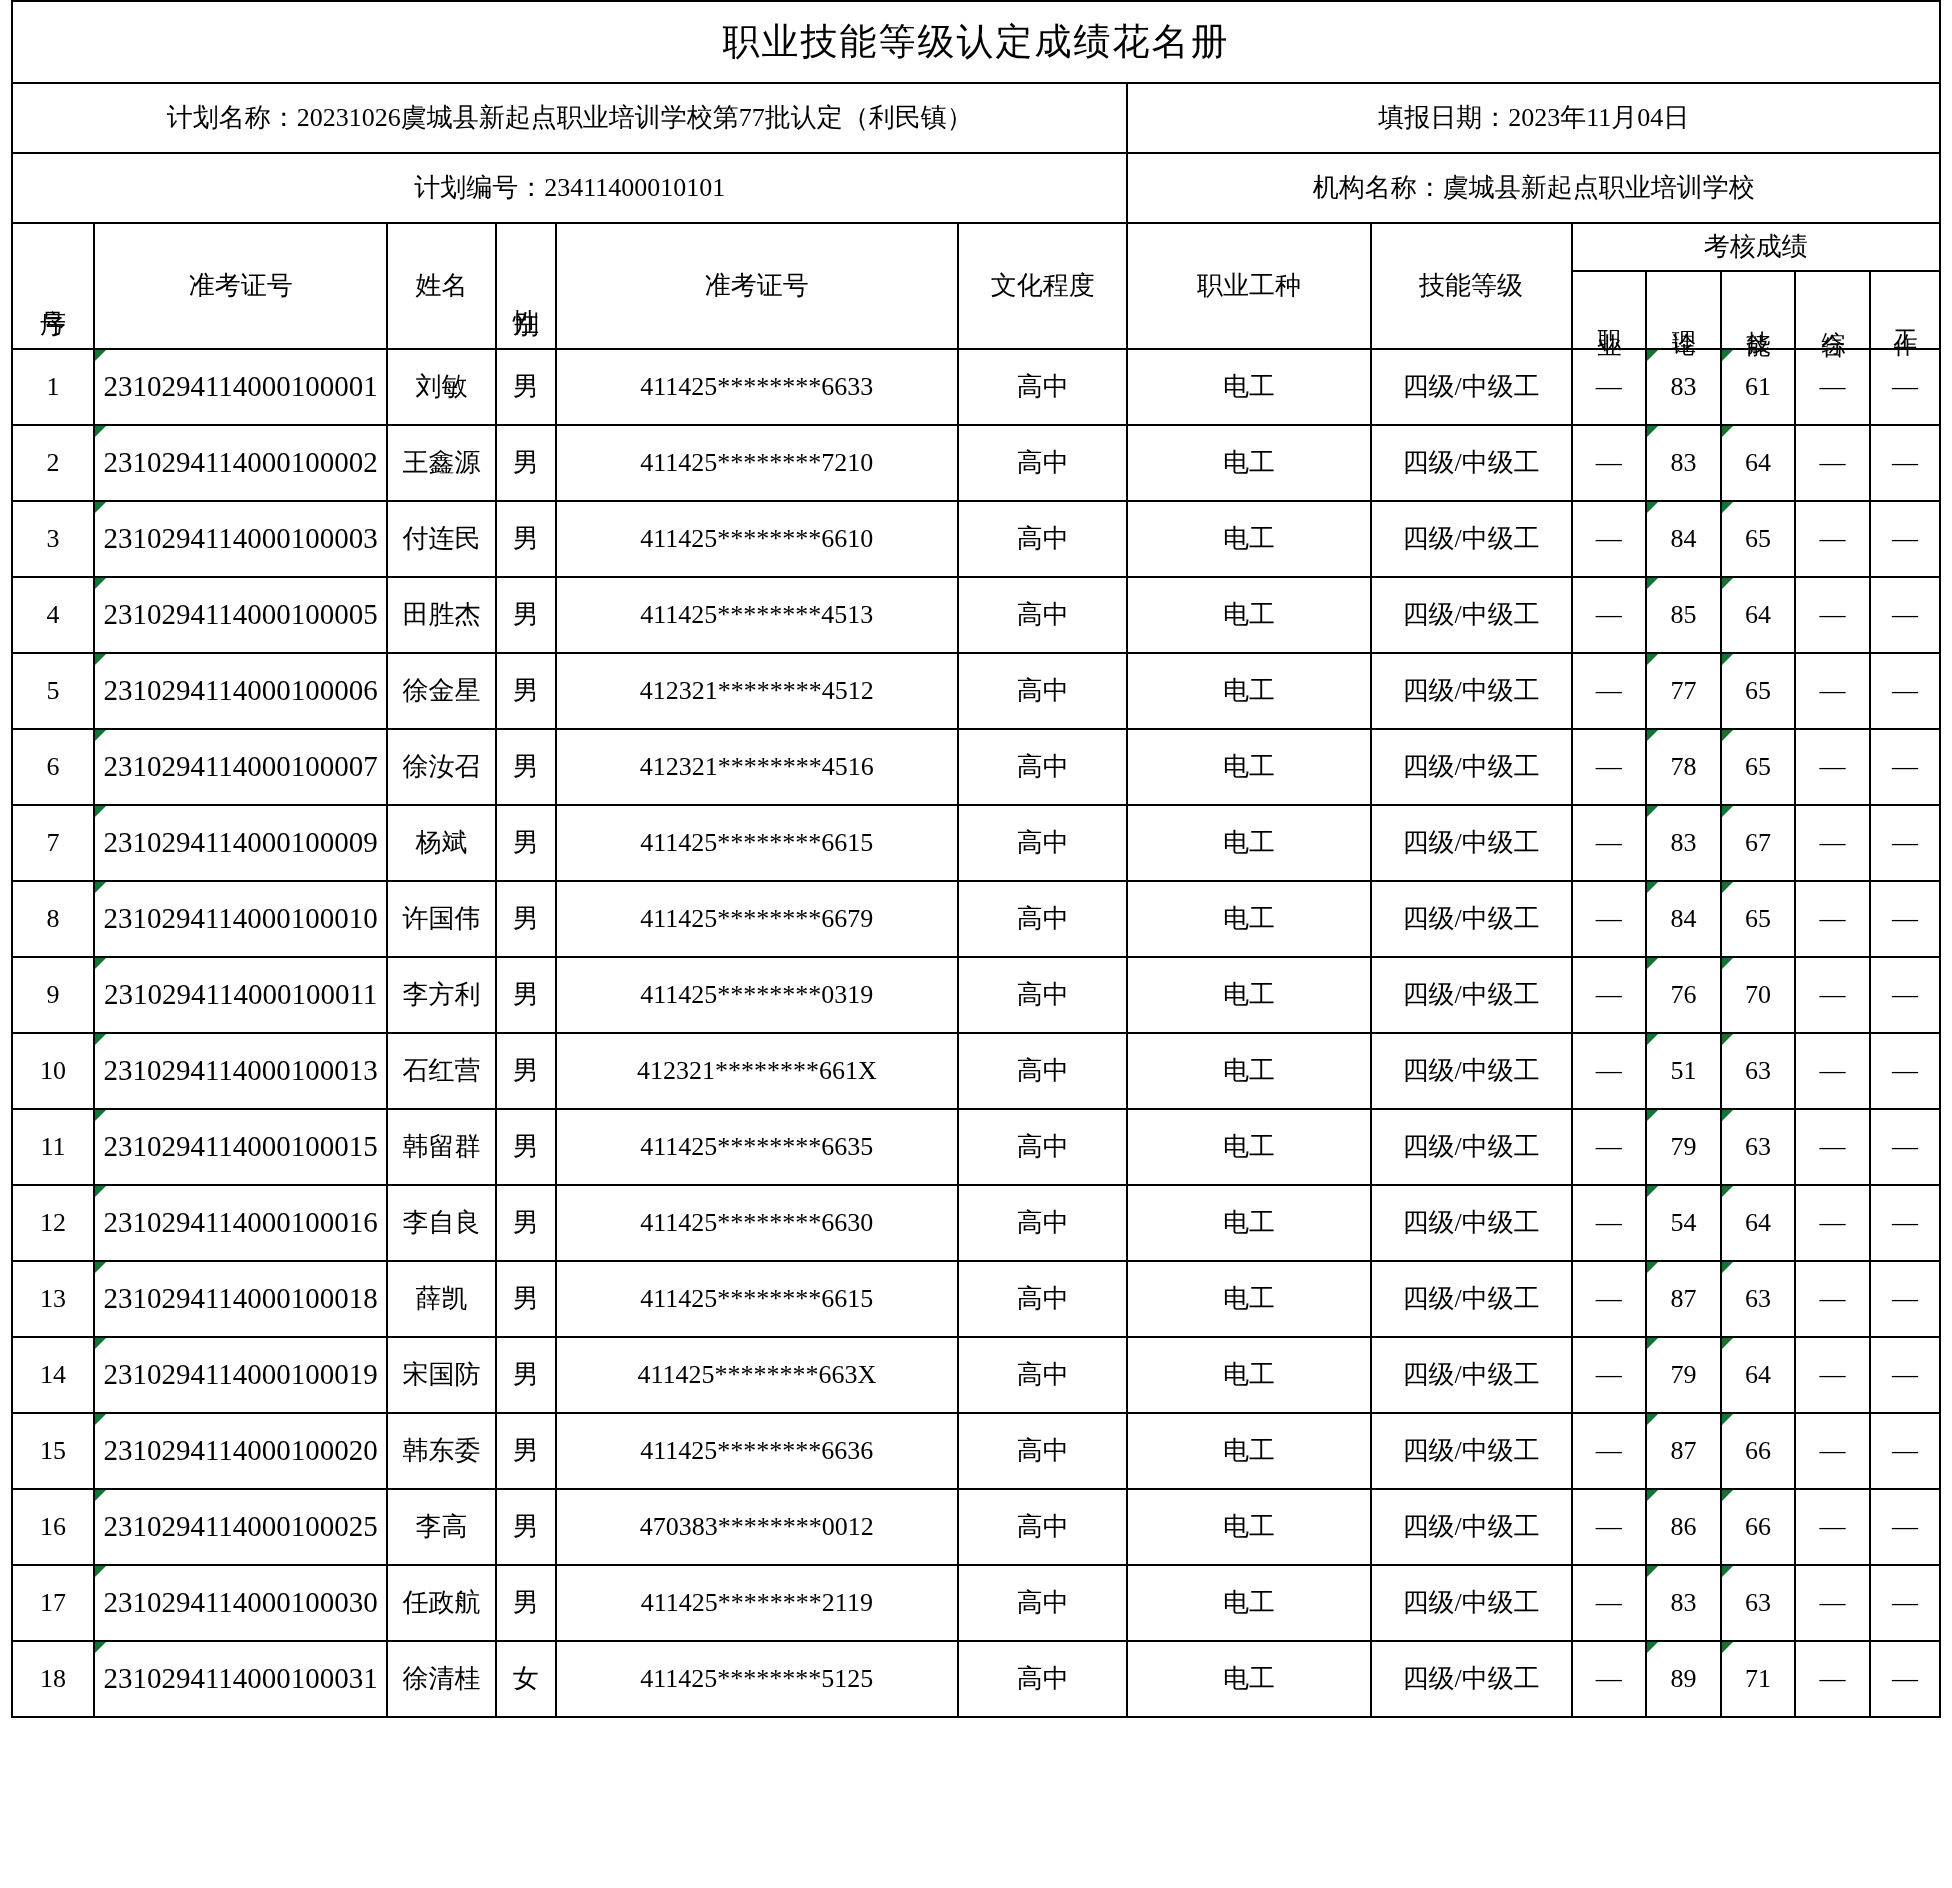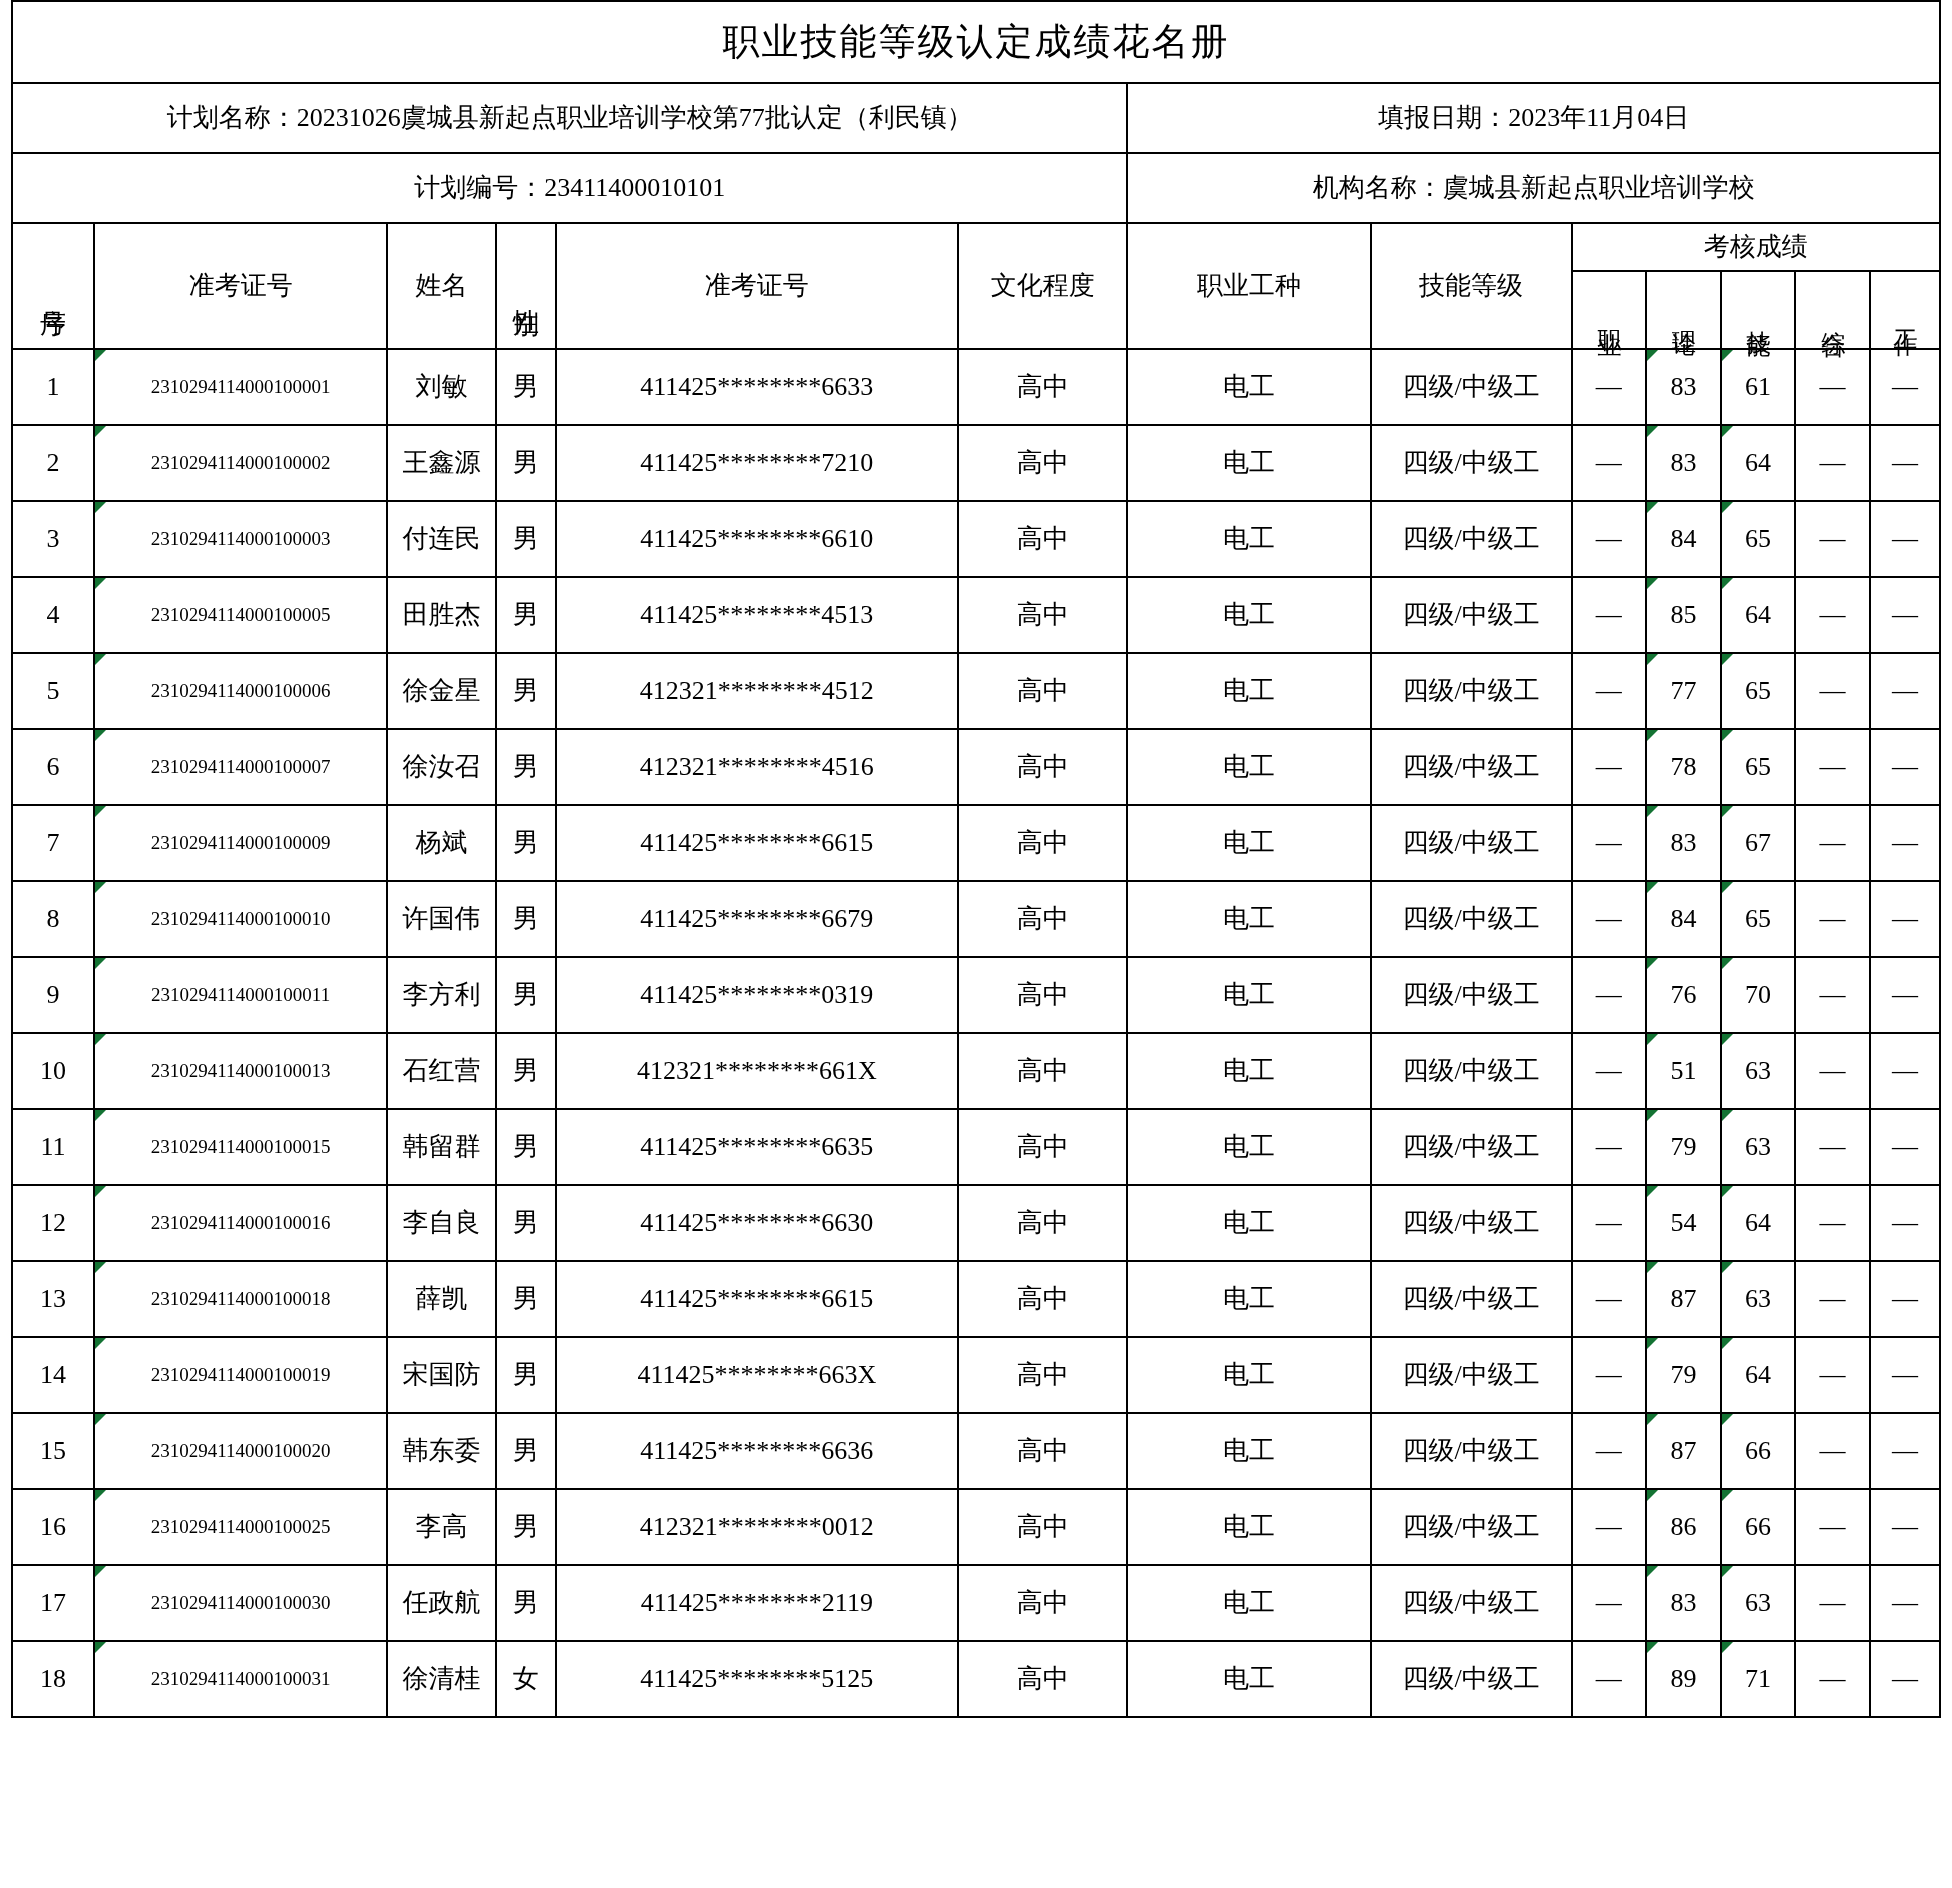--- a/index.html
+++ b/index.html
@@ -67,21 +67,21 @@
   }
   .sub-hdr {
     font-size: 24px;
     height: 76px;
   }
   td.data {
     font-size: 26px;
     height: 74px;
   }
   td.exam-no {
-    font-size: 19px;
+    font-size: 29px;
     padding: 2px 4px;
     word-break: break-all;
     text-align: center;
     line-height: 1.2;
   }
   
   .flag::before {
     content: "";
     position: absolute;
     top: 0;
@@ -368,21 +368,21 @@
           <td class="data flag">87</td>
           <td class="data flag">66</td>
           <td class="data dash">—</td>
           <td class="data dash">—</td>
         </tr>
         <tr>
           <td class="data">16</td>
           <td class="data exam-no flag">2310294114000100025</td>
           <td class="data">李高</td>
           <td class="data">男</td>
-          <td class="data">412321********0012</td>
+          <td class="data">470383********0012</td>
           <td class="data">高中</td>
           <td class="data">电工</td>
           <td class="data">四级/中级工</td>
           <td class="data dash">—</td>
           <td class="data flag">86</td>
           <td class="data flag">66</td>
           <td class="data dash">—</td>
           <td class="data dash">—</td>
         </tr>
         <tr>

